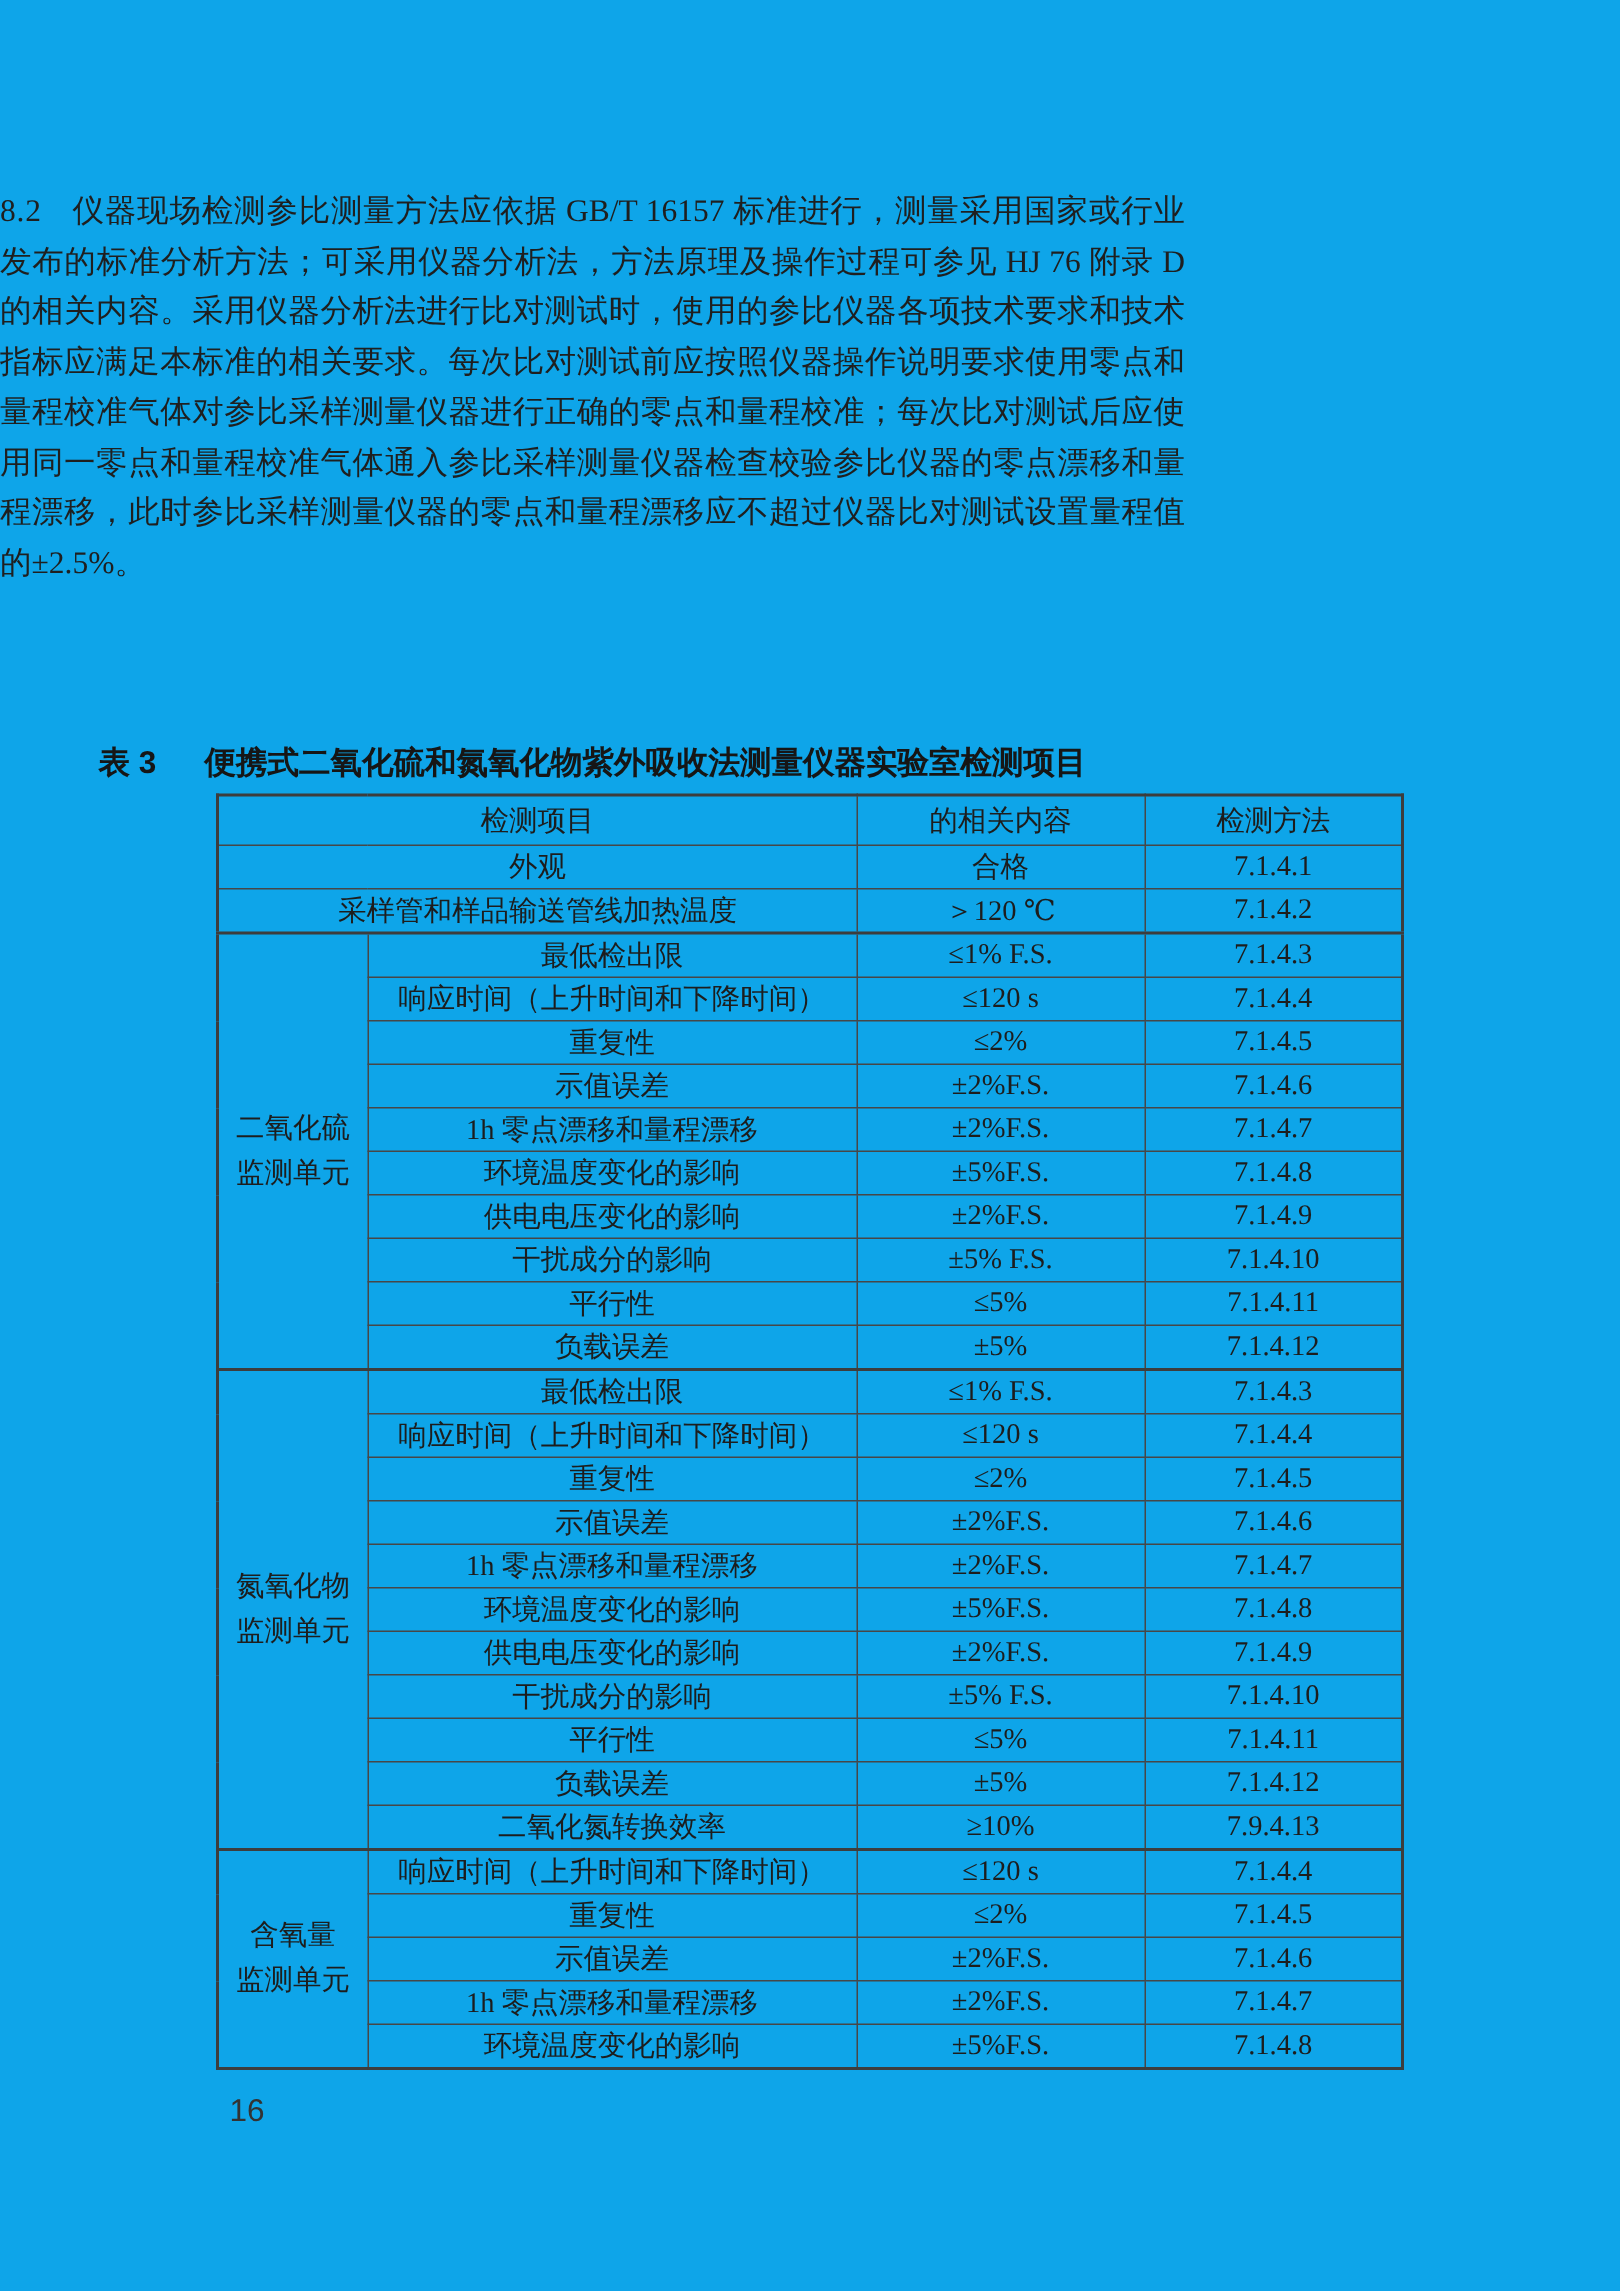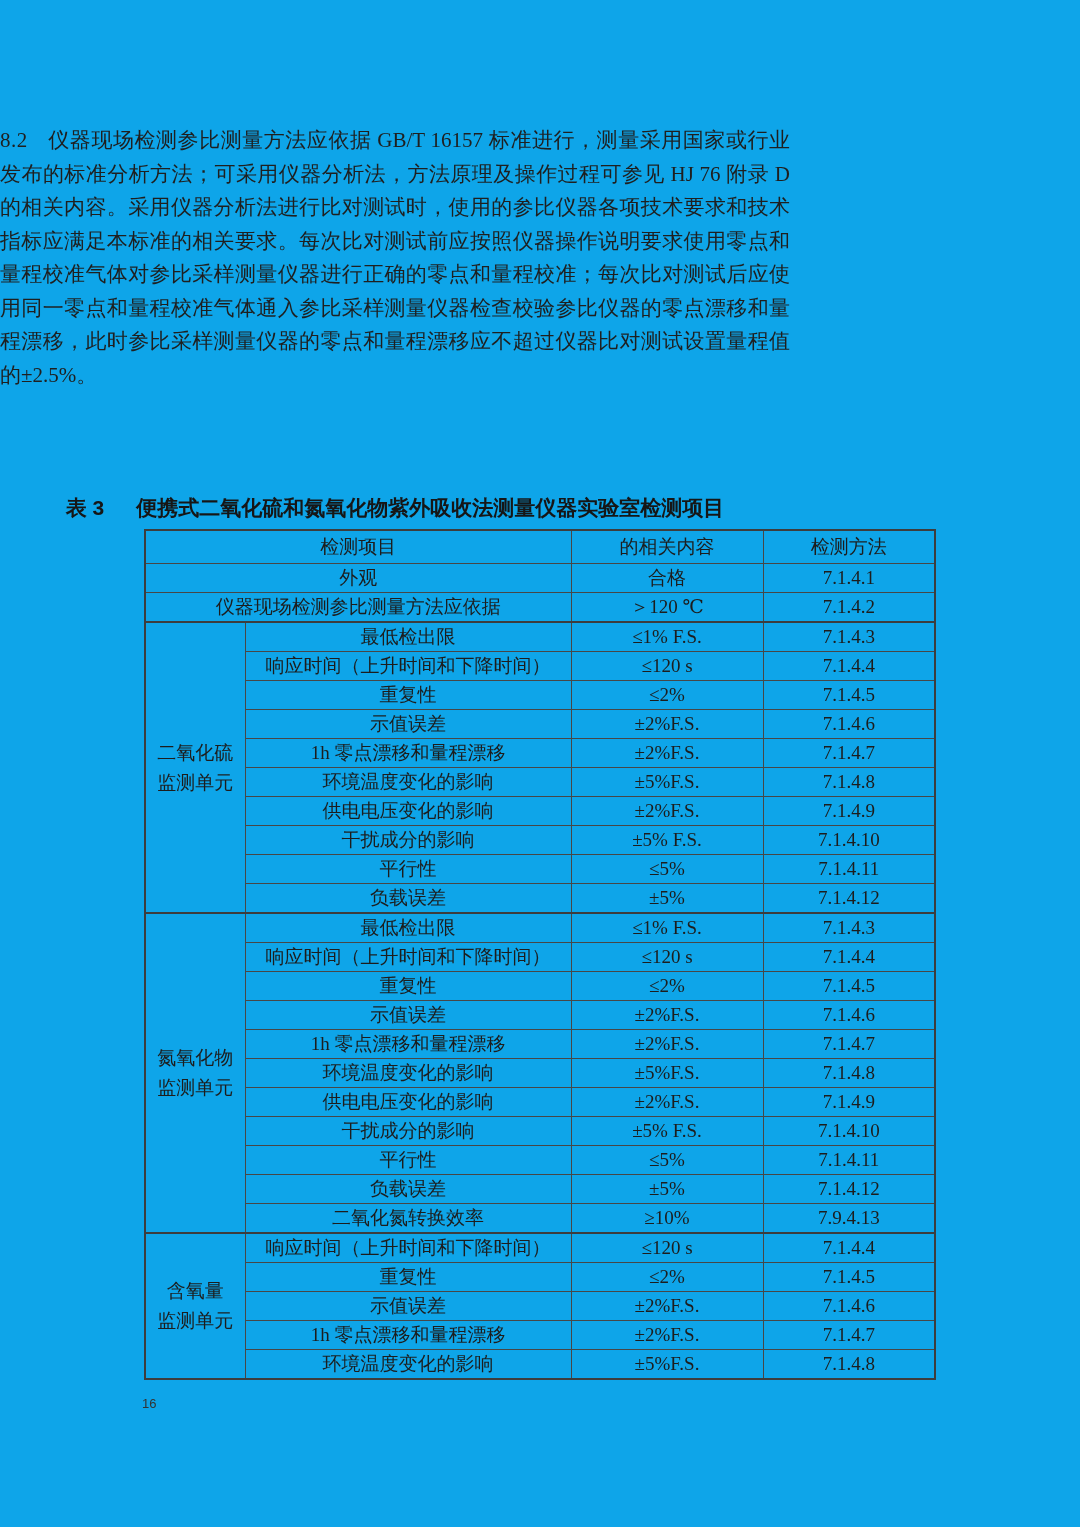--- a/index.html
+++ b/index.html
@@ -77,23 +77,23 @@
   }
   table.spec{border:2px solid #3d3d3d;}
   table.spec thead th{height:32px;}
   table.spec tbody td{height:28px;}
   tr.sep td{border-top-width:2px;border-top-color:#3d3d3d;}
   td.group-cell span{display:block;line-height:30px;}
 
   
   .page-number{
     position:absolute;
-    left:142px;top:1396px;
+    left:153px;top:1396px;
     font-family:"Liberation Sans","DejaVu Sans",sans-serif;
-    font-size:13px;
+    font-size:21px;
     color:#333333;
   }
   .abs{position:absolute;left:0;right:0;margin:0;}
 </style>
 </head>
 <body>
 
 <div class="page">
 
   <p class="content clause abs"><span class="clause-num">8.2</span><span>仪器现场检测参比测量方法应依据 GB/T 16157 标准进行，测量采用国家或行业发布的标准分析方法；可采用仪器分析法，方法原理及操作过程可参见 HJ 76 附录 D 的相关内容。采用仪器分析法进行比对测试时，使用的参比仪器各项技术要求和技术指标应满足本标准的相关要求。每次比对测试前应按照仪器操作说明要求使用零点和量程校准气体对参比采样测量仪器进行正确的零点和量程校准；每次比对测试后应使用同一零点和量程校准气体通入参比采样测量仪器检查校验参比仪器的零点漂移和量程漂移，此时参比采样测量仪器的零点和量程漂移应不超过仪器比对测试设置量程值的±2.5%。</span></p>
@@ -116,21 +116,21 @@
         <th>检测方法</th>
       </tr>
     </thead>
     <tbody>
       <tr>
         <td colspan="2">外观</td>
         <td>合格</td>
         <td>7.1.4.1</td>
       </tr>
       <tr>
-        <td colspan="2">仪器现场检测参比测量方法应依据</td>
+        <td colspan="2">采样管和样品输送管线加热温度</td>
         <td>＞120 ℃</td>
         <td>7.1.4.2</td>
       </tr>
 
       <tr class="sep">
         <td rowspan="10" class="group-cell">
           <span>二氧化硫</span>
           <span>监测单元</span>
         </td>
         <td>最低检出限</td>

